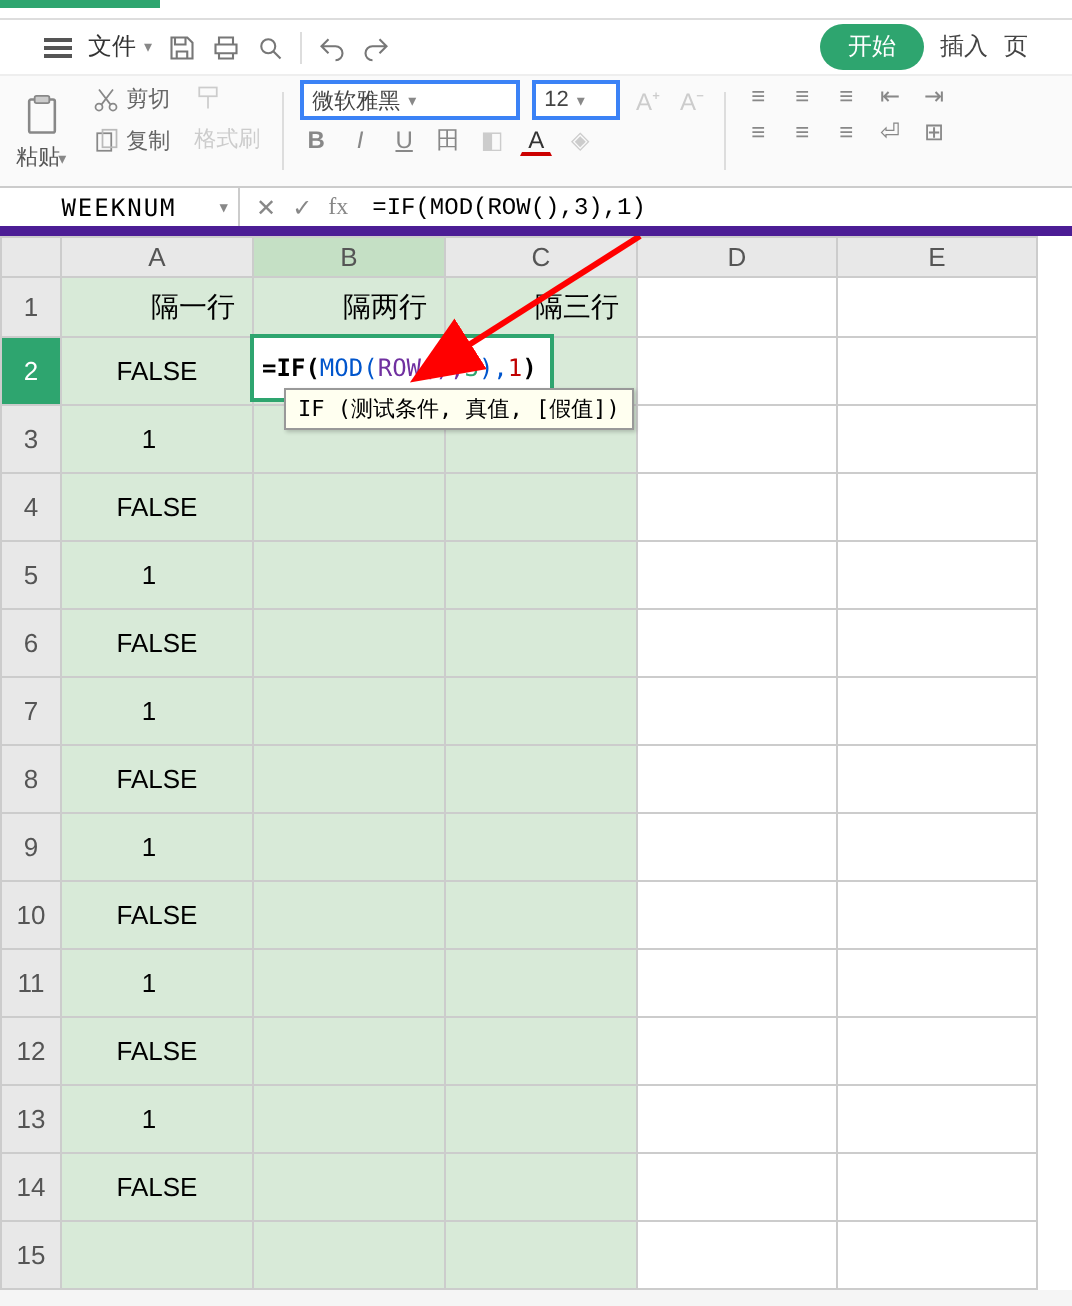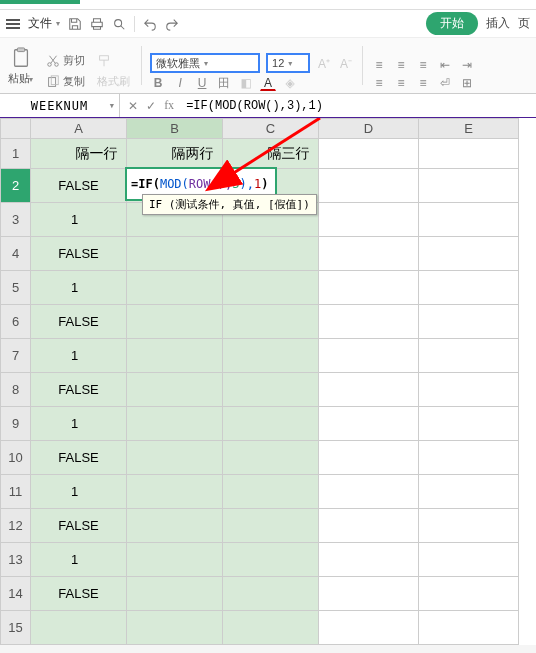--- a/index.html
+++ b/index.html
@@ -1,46 +1,46 @@
 <!DOCTYPE html>
 <html><head>
 <meta charset="utf-8">
 <style>
   * { box-sizing: border-box; margin: 0; padding: 0; }
   body { font-family: "Microsoft YaHei", sans-serif; font-size: 12px; background: #f5f5f5; width: 536px; height: 653px; overflow: hidden; position: relative; }
   
   .tab-strip { height: 10px; background: #fff; border-bottom: 1px solid #ddd; position: relative; }
   .tab-strip::before { content: ""; position: absolute; left: 0; top: 0; width: 80px; height: 4px; background: #2ea56f; }
   
-  .menu-row { height: 28px; background: #fff; display: flex; align-items: center; padding: 0 6px; gap: 8px; border-bottom: 1px solid #eee; }
+  .menu-row { height: 28px; background: #fff; display: flex; align-items: center; padding: 0 22px; gap: 8px; border-bottom: 1px solid #eee; }
   .ham { display: inline-flex; flex-direction: column; gap: 2px; }
   .ham span { width: 14px; height: 2px; background: #555; }
   .menu-label { font-size: 12px; color: #333; }
   .caret { font-size: 8px; color: #888; margin-left: -4px; }
   .mini-icon { width: 14px; height: 14px; color: #777; display: inline-flex; align-items: center; justify-content: center; font-size: 12px; }
   .sep { width: 1px; height: 16px; background: #ddd; }
   .flex-spacer { flex: 1; }
   .pill-btn { background: #2ea56f; color: #fff; border-radius: 12px; padding: 3px 14px; font-size: 12px; }
   .menu-item { color: #444; font-size: 12px; }
   
   .ribbon { height: 56px; background: #fafafa; border-bottom: 1px solid #ccc; display: flex; align-items: stretch; padding: 2px 4px; gap: 6px; }
-  .rib-group { display: flex; flex-direction: column; justify-content: flex-end; gap: 2px; }
+  .rib-group { display: flex; flex-direction: column; justify-content: flex-start; gap: 2px; }
   .rib-row { display: flex; align-items: center; gap: 6px; }
   .rib-btn { display: flex; align-items: center; gap: 3px; color: #666; font-size: 11px; padding: 2px 3px; }
   .rib-btn svg { width: 14px; height: 14px; }
   .vsep { width: 1px; background: #ddd; margin: 6px 2px; }
   .paste-big { display: flex; flex-direction: column; align-items: center; justify-content: center; gap: 1px; padding: 0 4px; }
   .paste-big svg { width: 22px; height: 24px; }
   .paste-label { font-size: 11px; color: #555; text-align: right; }
   .combo { border: 2px solid #3b82f6; background: #fff; height: 20px; display: flex; align-items: center; padding: 0 4px; font-size: 11px; color: #444; gap: 4px; }
   .combo .dd { color: #888; font-size: 8px; }
   .fmt-icon { width: 16px; height: 16px; color: #888; display: inline-flex; align-items: center; justify-content: center; font-size: 12px; border: 1px solid transparent; }
   .disabled { color: #ccc; }
   
-  .formula-row { height: 24px; background: #fff; border-bottom: 1px solid #4c1d95; display: flex; align-items: center; }
+  .formula-row { height: 24px; background: #fff; border-bottom: 5px solid #4c1d95; display: flex; align-items: center; }
   .name-box { width: 120px; height: 100%; border-right: 1px solid #ccc; display: flex; align-items: center; justify-content: center; font-family: monospace; font-size: 12px; letter-spacing: 1px; position: relative; }
   .name-box::after { content: "▼"; position: absolute; right: 4px; font-size: 7px; color: #888; }
   .fx-btns { display: flex; align-items: center; gap: 8px; padding: 0 8px; color: #888; font-size: 12px; }
   .fx-sym { font-family: serif; }
   .formula-input { flex: 1; font-family: "Courier New", monospace; font-size: 12px; padding: 0 4px; }
   
   .grid-wrap { position: relative; background: #fff; }
   .gtable { border-collapse: collapse; table-layout: fixed; }
   .gtable th, .gtable td { border: 1px solid #ccc; font-size: 13px; font-weight: normal; text-align: center; vertical-align: middle; overflow: hidden; }
   .corner { width: 30px; height: 20px; background: #e8e8e8; }

